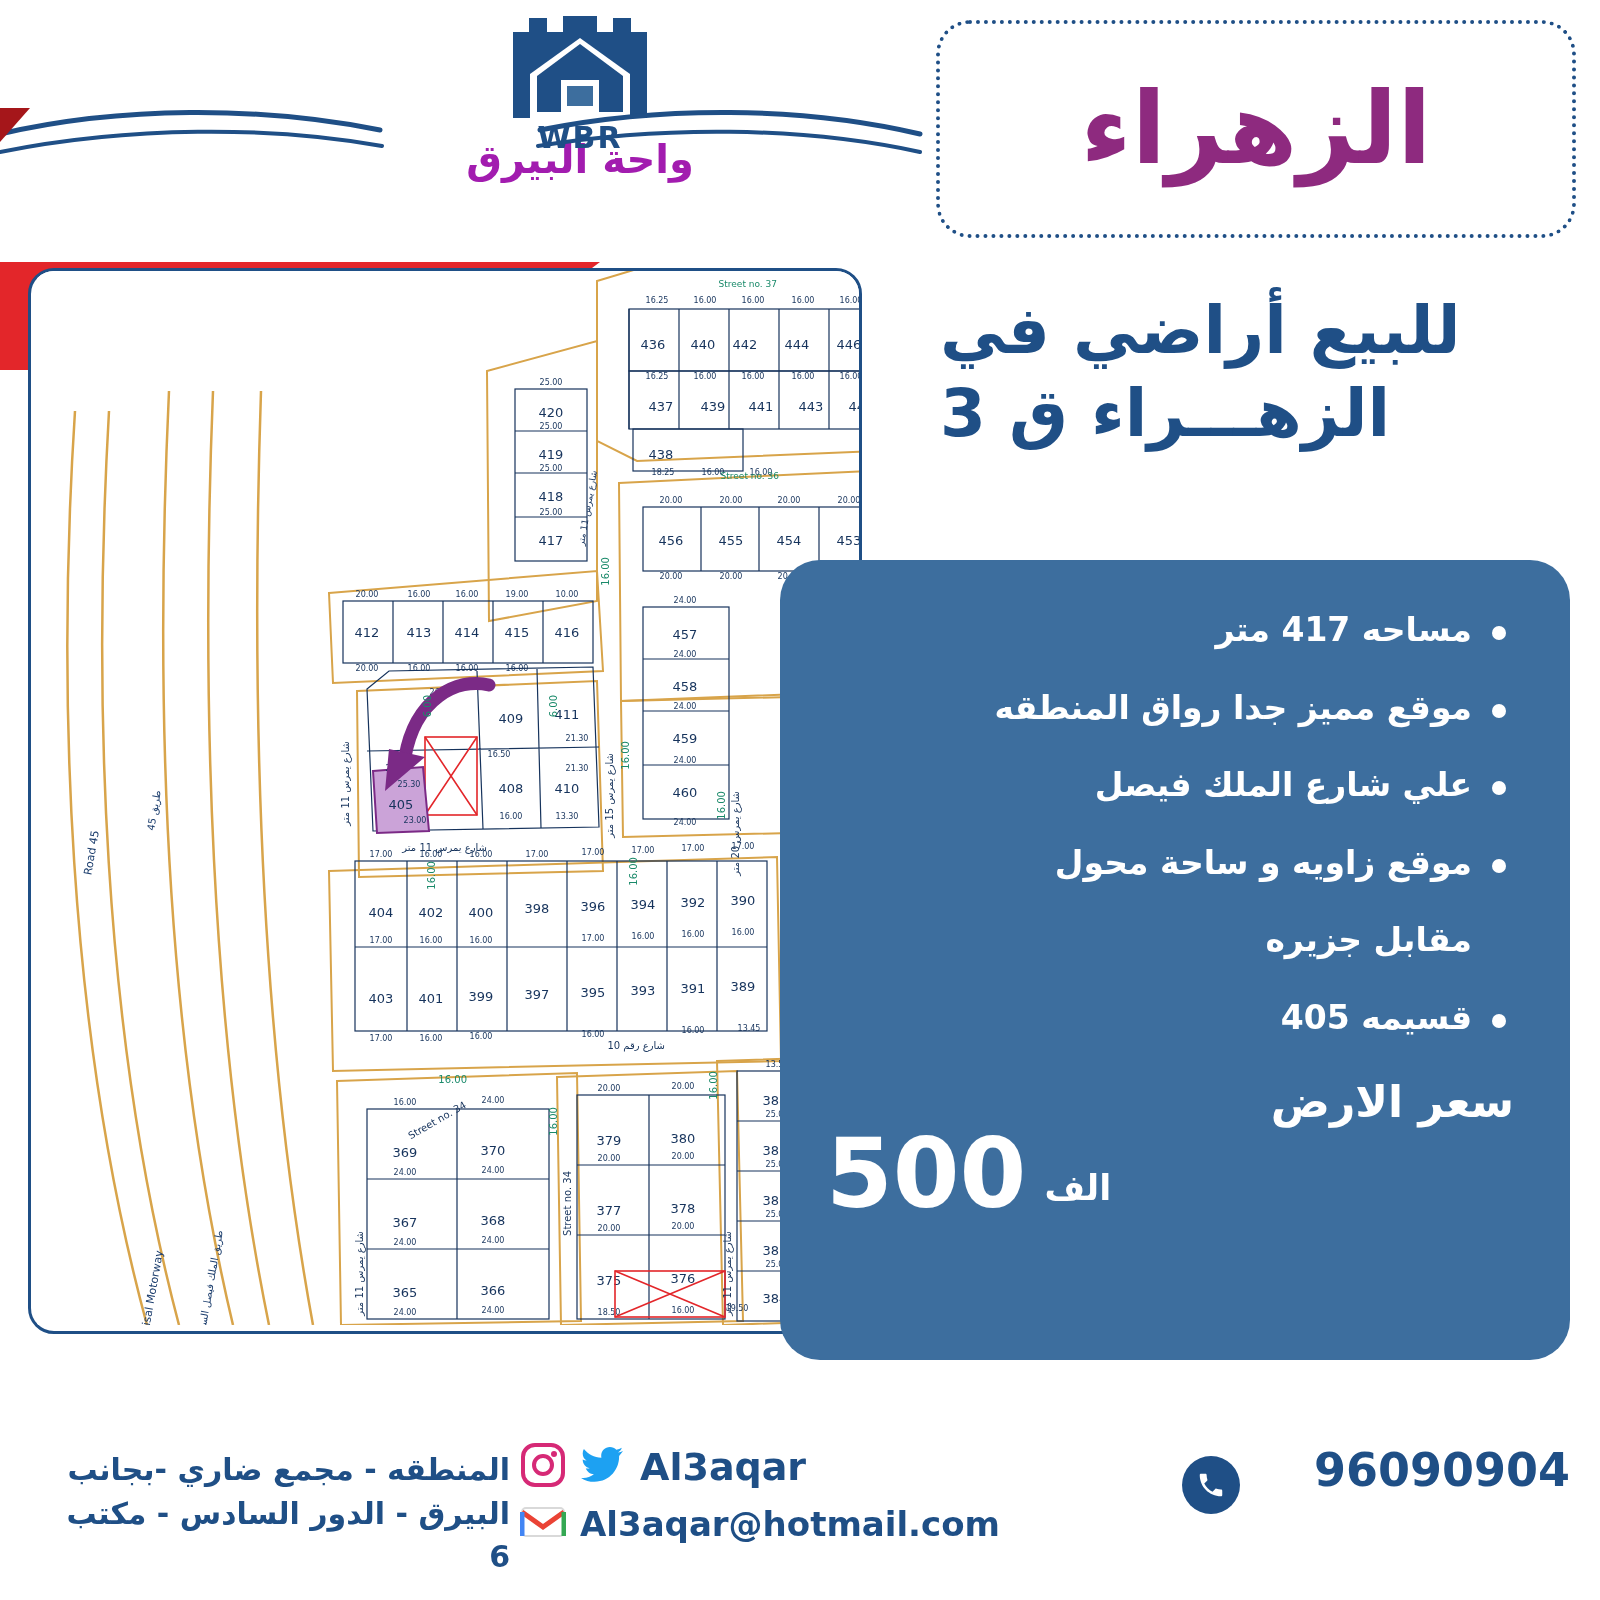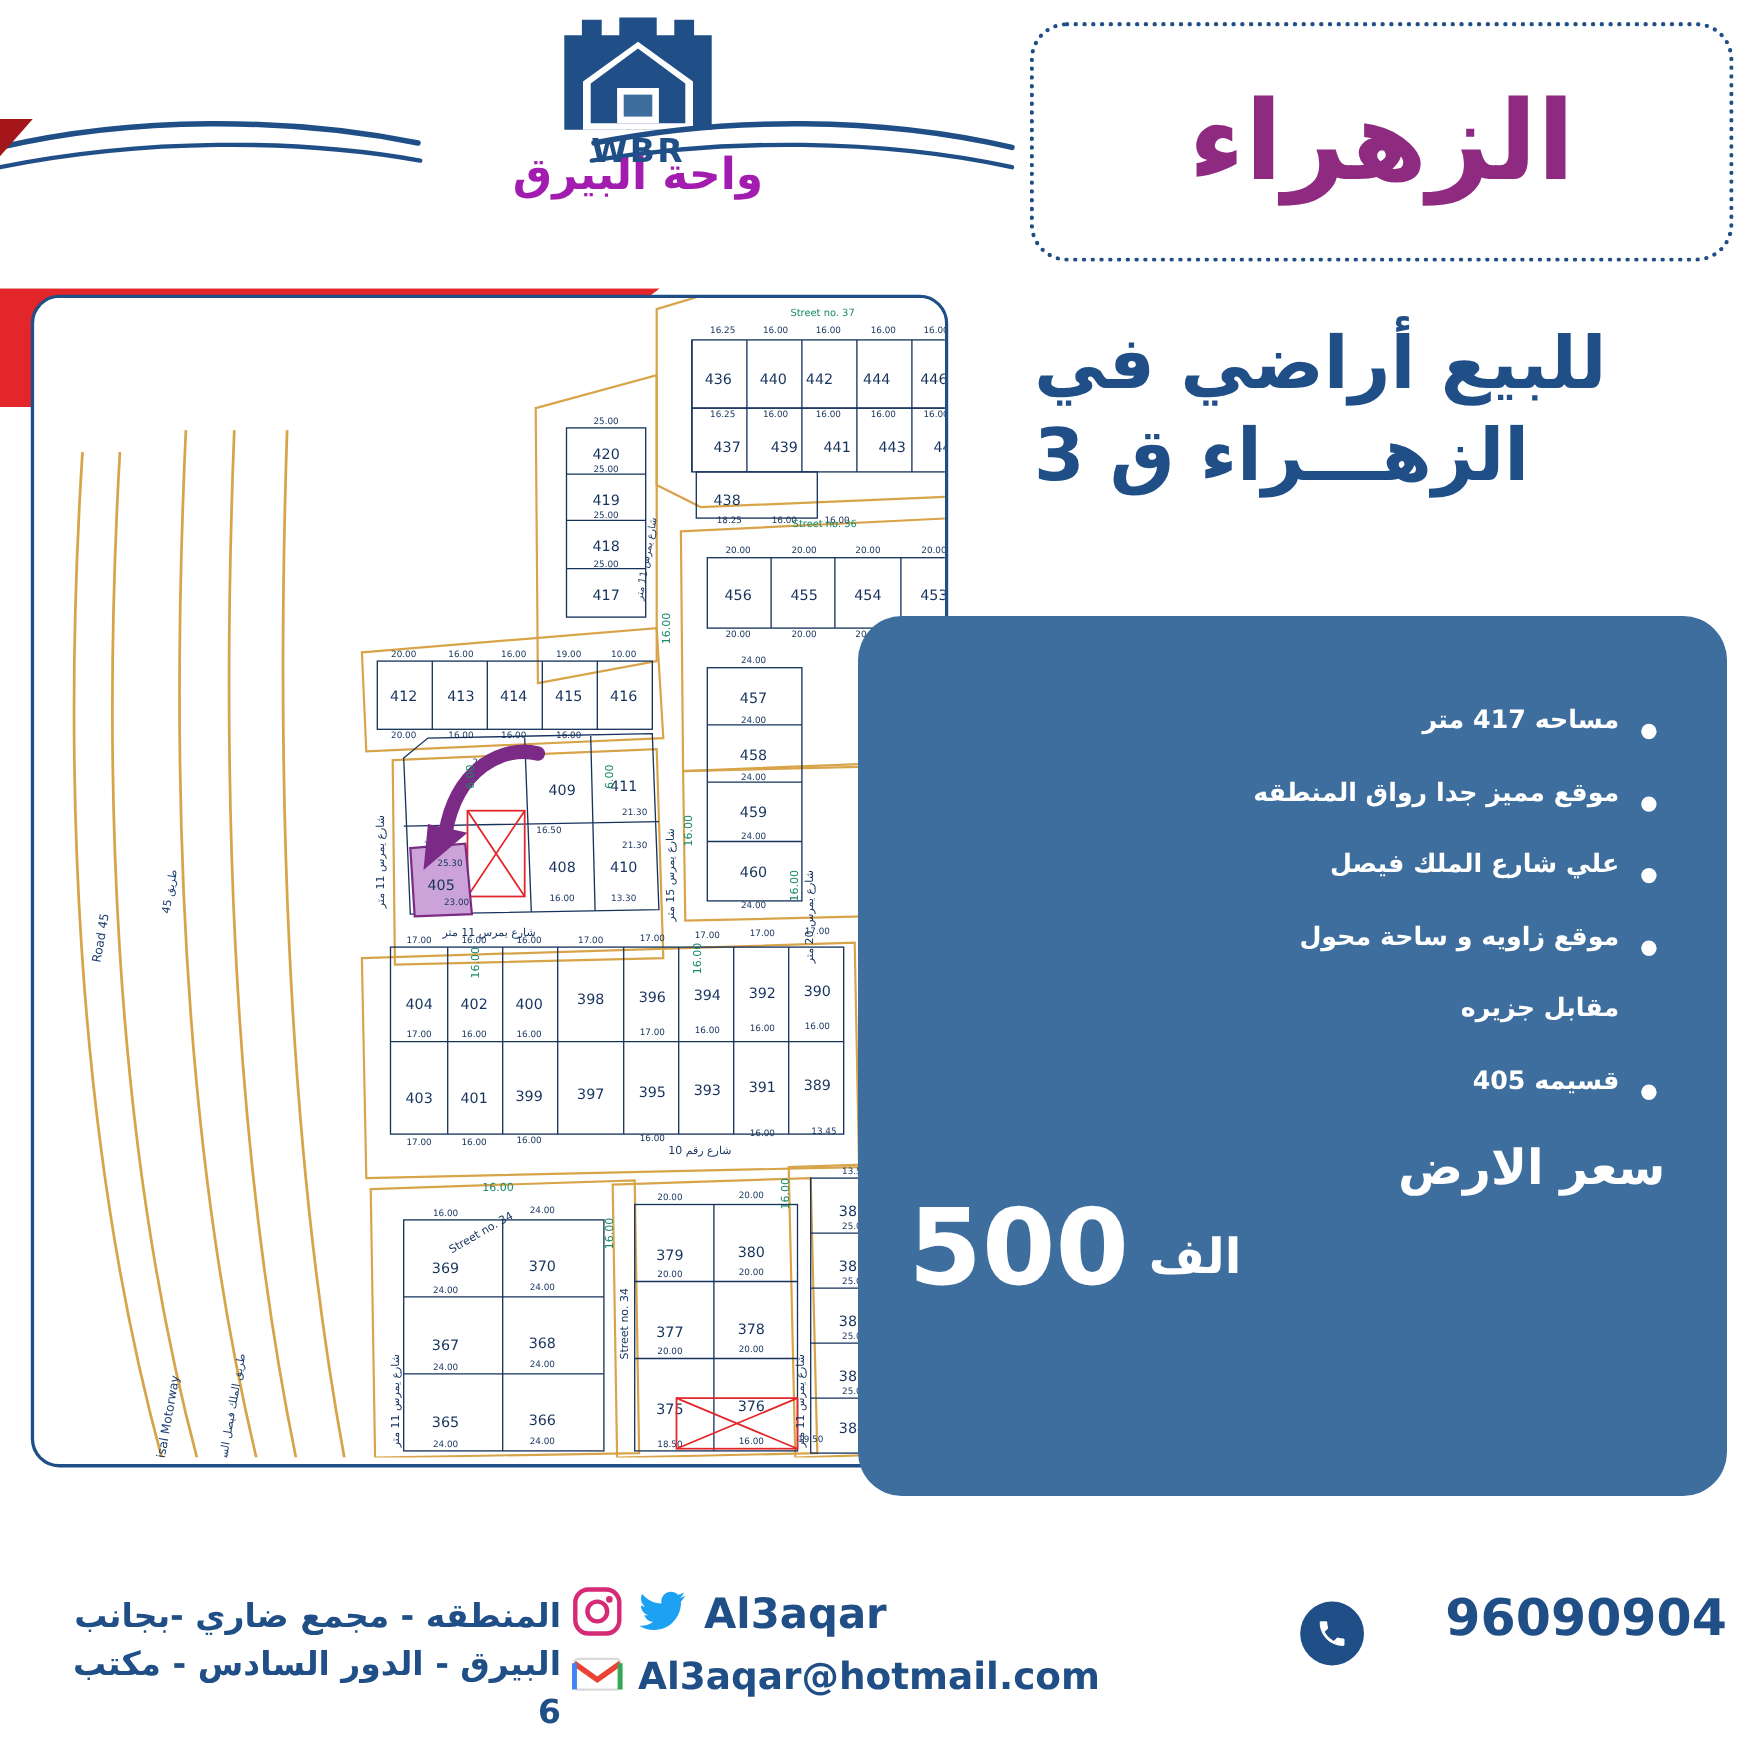--- a/index.html
+++ b/index.html
@@ -147,27 +147,26 @@
     box-sizing: border-box;
     padding: 50px 56px 30px 46px;
   }
   .feature-list {
     list-style: none;
     margin: 0;
     padding: 0;
   }
   .feature-list li {
     position: relative;
-    font-size: 23px;
+    font-size: 33px;
     font-weight: bold;
     line-height: 1.2;
     margin-bottom: 38px;
     padding-right: 42px;
     text-align: right;
-    margin-top: 32px;
   }
   .feature-list li.nobullet { padding-right: 42px; }
   .feature-list li::before {
     content: "";
     position: absolute;
     right: 8px;
     top: 16px;
     width: 14px;
     height: 14px;
     background: #ffffff;
@@ -188,21 +187,21 @@
     justify-content: flex-end;
     gap: 18px;
     margin-top: 2px;
   }
   .price-number {
     font-size: 96px;
     font-weight: bold;
     line-height: 0.95;
   }
   .price-unit {
-    font-size: 44px;
+    font-size: 35px;
     font-weight: bold;
     padding-bottom: 12px;
   }
 
   
   .footer {
     position: absolute;
     left: 0;
     bottom: 14px;
     width: 1600px;

